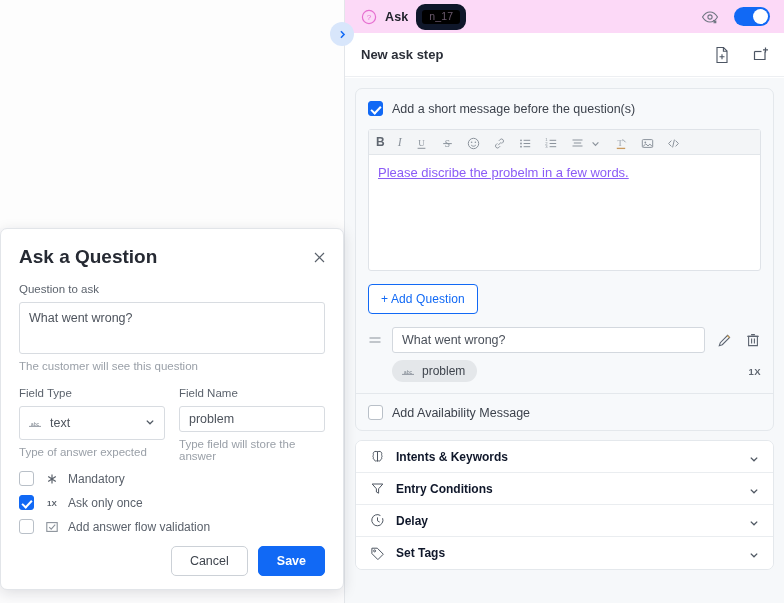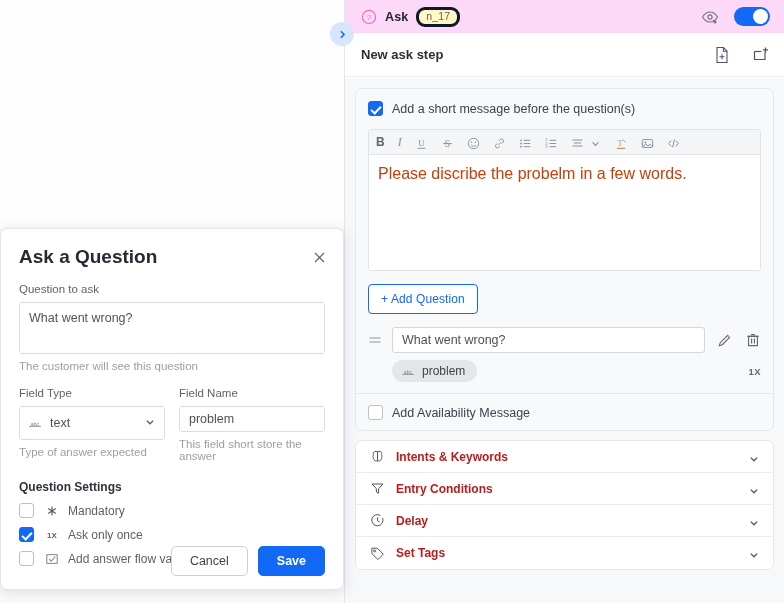--- a/index.html
+++ b/index.html
@@ -30,22 +30,22 @@
   .panel-header {
     height: 33px; background: #fcd9f7;
     display: flex; align-items: center; padding: 0 14px 0 16px;
   }
   .ph-icon { width: 16px; height: 16px; flex: none; margin-right: 8px; }
   .ph-title {
     font-size: 12.5px; font-weight: bold; color: #21232c; margin-right: 8px;
     letter-spacing: .1px;
   }
   .ph-badge {
-    font-size: 10.5px; color: #6b5a6e; border: 3px solid #0f172a;
-    border-radius: 9px; padding: 0 7px 2px; background: #fef9c3;
+    font-size: 10.5px; color: #6b5a6e; border: 6px solid #0f172a;
+    border-radius: 9px; padding: 0 7px 2px; background: #000000;
     letter-spacing: .2px;
   }
   .ph-spacer { flex: 1; }
   .ph-eye { width: 20px; height: 20px; margin-right: 14px; cursor: pointer; }
   .toggle {
     width: 36px; height: 19px; border-radius: 10px; background: #1169f5;
     position: relative; cursor: pointer; flex: none;
   }
   .toggle .knob {
     position: absolute; right: 2px; top: 2px; width: 15px; height: 15px;
@@ -93,21 +93,21 @@
     height: 25px; background: #f3f5f7; border-bottom: 1px solid #e2e6ea;
     display: flex; align-items: center; padding: 0 7px;
   }
   .tb { width: 13px; height: 13px; margin-right: 13px; cursor: pointer; flex:none; }
   .tb:last-child { margin-right: 0; }
   .tb-txt {
     font-size: 12px; color: #8b939c; margin-right: 13px; cursor: pointer;
     line-height: 13px; flex: none;
   }
   .ed-area {
-    min-height: 115px; padding: 10px 9px; font-size: 16px; color: #c2410c;
+    min-height: 115px; padding: 10px 9px; font-size: 13px; color: #8b5cf6; text-decoration: underline;
   }
 
   .btn-add {
     margin-top: 13px; display: inline-block;
     border: 1px solid #1169f5; color: #1169f5; background: #fff;
     font-size: 12px; font-weight: normal; border-radius: 4px;
     padding: 7px 12px; cursor: pointer; letter-spacing: .1px;
   }
 
   .q-row { display: flex; align-items: center; margin-top: 13px; }
@@ -132,21 +132,21 @@
   .avail { margin-top: 11px; }
 
   
   .acc-list { margin-top: 9px; background:#fff; border:1px solid #e4e8ec; border-radius:7px; overflow:hidden;}
   .acc {
     height: 32px; display: flex; align-items: center; padding: 0 13px 0 14px;
     border-bottom: 1px solid #eaedf0; cursor: pointer; background: #fff;
   }
   .acc:last-child { border-bottom: none; }
   .acc-ico { width: 15px; height: 15px; margin-right: 11px; flex: none; }
-  .acc-label { font-size: 12px; font-weight: bold; color: #b91c1c; }
+  .acc-label { font-size: 12px; font-weight: bold; color: #0f172a; }
   .acc-sp { flex: 1; }
   .chev { width: 12px; height: 12px; }
 
   
   .handle {
     position: absolute; left: 330px; top: 22px; width: 24px; height: 24px;
     border-radius: 50%; background: #d8e6fb;
     display: flex; align-items: center; justify-content: center;
     cursor: pointer; z-index: 7;
   }
@@ -507,25 +507,24 @@
               <svg viewBox="0 0 12 12" width="12" height="12">
                   <path d="M2.8 4.6L6 7.8l3.2-3.2" fill="none" stroke="#4f5762" stroke-width="1.3"></path>
                 </svg>
             </span>
           </div>
           <div class="fld-hint">Type of answer expected</div>
         </div>
         <div class="col">
           <div class="fld-label">Field Name</div>
           <input class="tinput" value="problem" style="">
-          <div class="fld-hint">This field short store the answer</div>
+          <div class="fld-hint">Type field will store the answer</div>
         </div>
       </div>
 
-      <div class="sect-title">Question Settings</div>
 
       <div class="set-row">
         <span class="chk"></span>
         <span class="set-ico">
           <svg viewBox="0 0 14 14" width="14" height="14">
               <g stroke="#5b626c" stroke-width="1.2">
                 <path d="M7 2.6v8.8M3.2 4.4l7.6 5.2M10.8 4.4l-7.6 5.2"></path>
               </g>
             </svg>
         </span>

